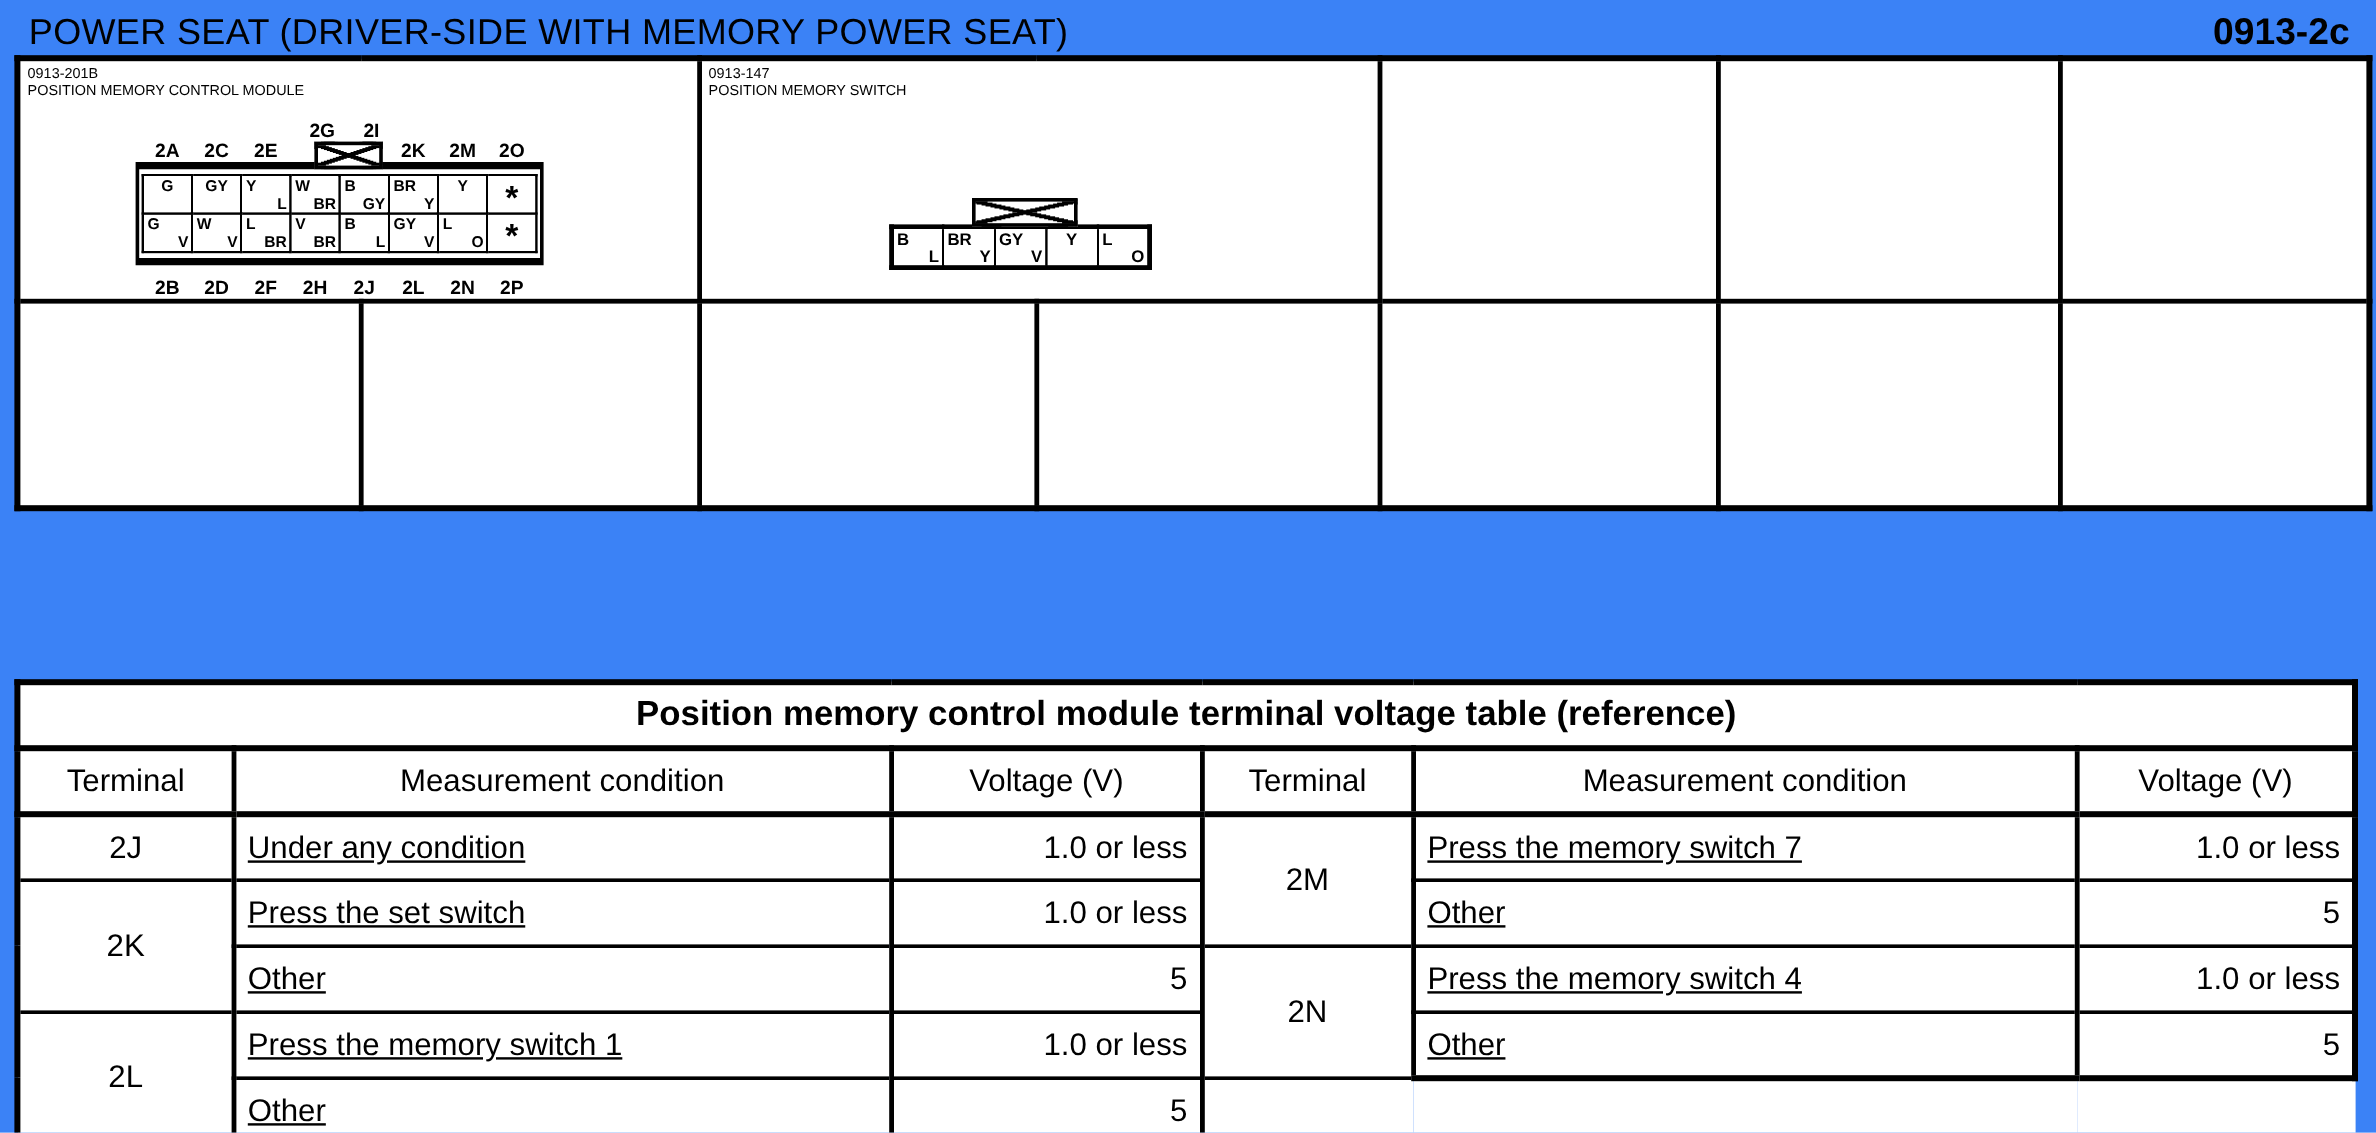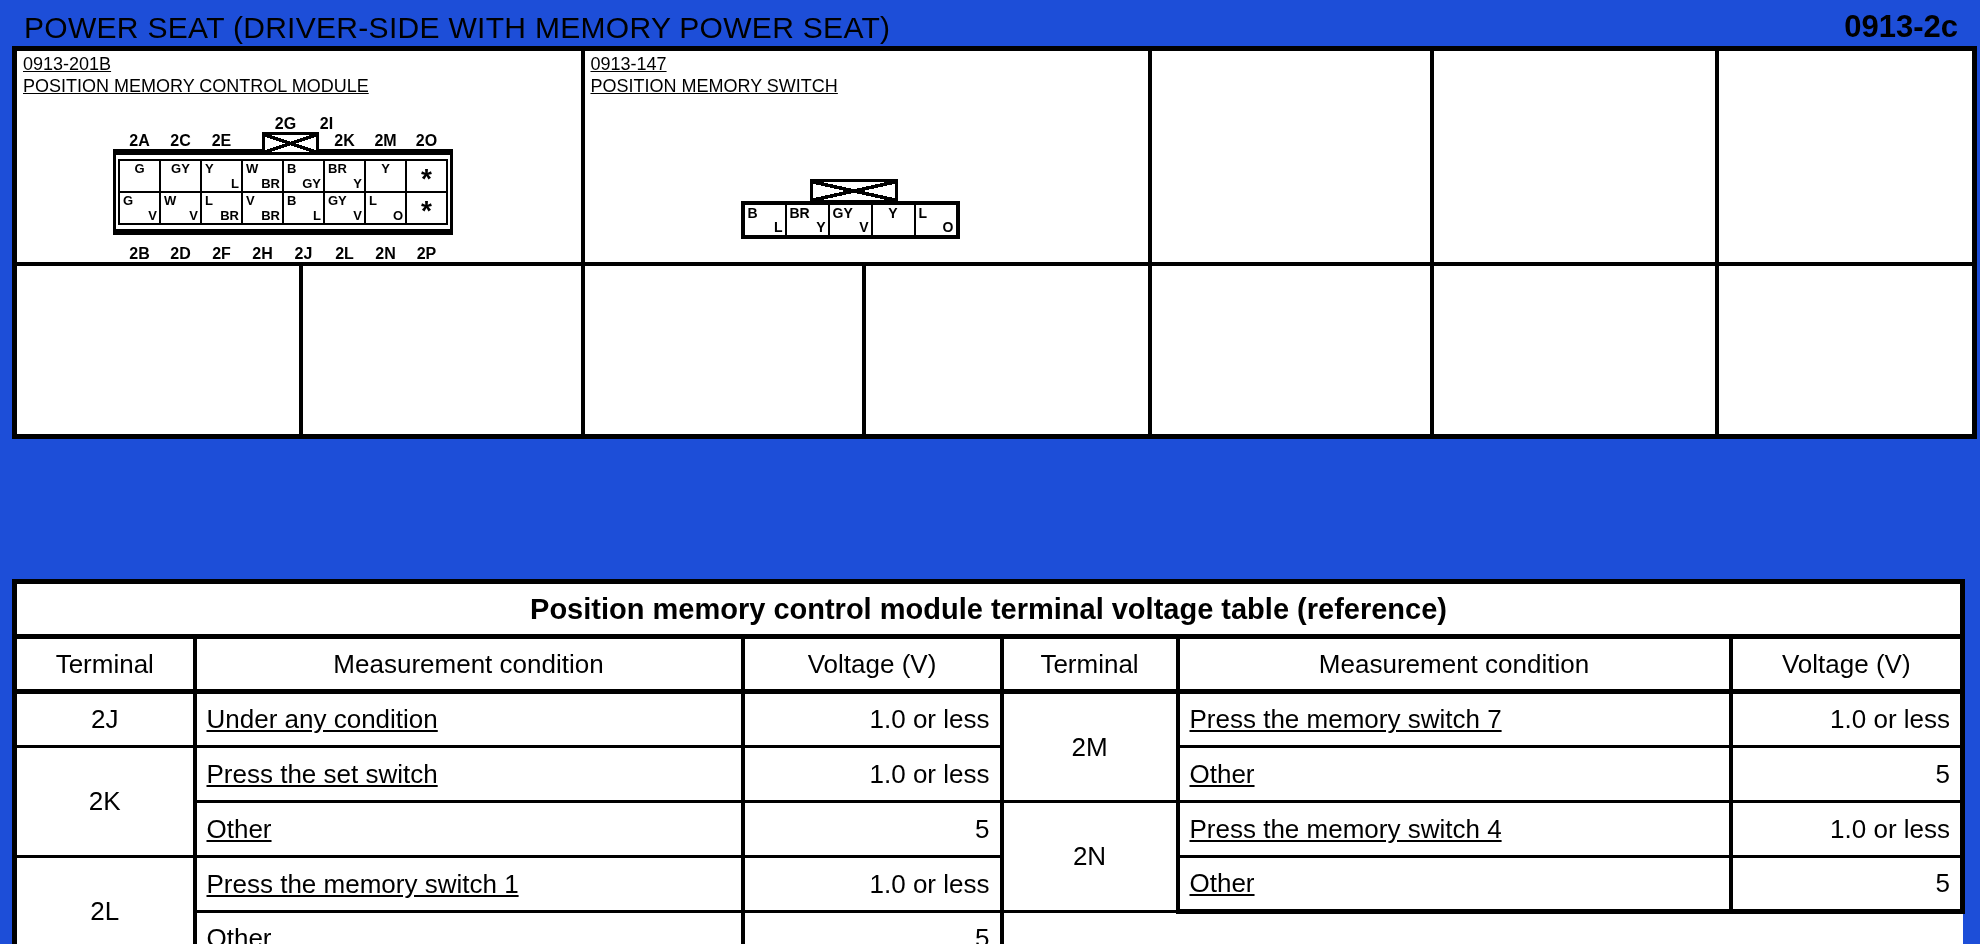--- a/index.html
+++ b/index.html
@@ -1,37 +1,37 @@
 <!DOCTYPE html>
 <html><head>
 <meta charset="utf-8">
 <style>
   html,body{margin:0;padding:0;background:#fff;}
-  .page{position:relative;width:1980px;height:944px;background:#1d4ed8;color:#000;
+  .page{position:relative;width:1980px;height:944px;background:#3b82f6;color:#000;
         font-family:"Liberation Sans","DejaVu Sans",sans-serif;overflow:hidden;}
 
   
   .page-header{height:45px;display:flex;align-items:flex-end;padding:0 22px 1px 24px;}
   .page-title{font-size:30px;letter-spacing:.3px;white-space:nowrap;}
   .page-code{margin-left:auto;font-size:31px;font-weight:bold;}
 
   
   table.conn-table{border-collapse:collapse;table-layout:fixed;margin-left:12px;
                    width:1960px;border:5px solid #000;}
   table.conn-table td{border:4px solid #000;padding:0;vertical-align:top;background:#fff;}
   tr.conn-row td{height:160px;}
   tr.blank-row td{height:168px;}
 
-  .box-head{font-size:18px;line-height:1.2;padding:3px 0 0 6px;white-space:nowrap;text-decoration:underline;}
+  .box-head{font-size:12px;line-height:1.2;padding:3px 0 0 6px;white-space:nowrap;}
 
   
   .conn1{position:relative;margin:18px 0 0 96px;width:344px;font-weight:bold;}
   .slot-row{display:flex;margin-left:6px;height:17px;}
   .slot-row .slot{width:41px;text-align:center;font-size:16px;line-height:17px;}
-  .nudge{position:relative;left:23px;}
+  .nudge{position:relative;left:6px;}
   .latch1{position:absolute;left:149px;top:17px;width:57px;height:23px;z-index:2;}
   .body1{display:inline-block;border:3px solid #000;border-top-width:6px;border-bottom-width:6px;
          padding:4px 2px;margin-top:0;background:#fff;}
 
   table.pins{border-collapse:collapse;}
   table.pins td{border:2px solid #000;width:41px;height:32px;padding:0;position:relative;
                 font-size:13px;font-weight:bold;box-sizing:border-box;background:#fff;}
   td.solid{text-align:center;vertical-align:middle;font-size:14px;}
   .star-glyph{font-size:28px;line-height:1;position:relative;top:4px;font-weight:bold;}
   .diag{background-image:linear-gradient(to top right,

